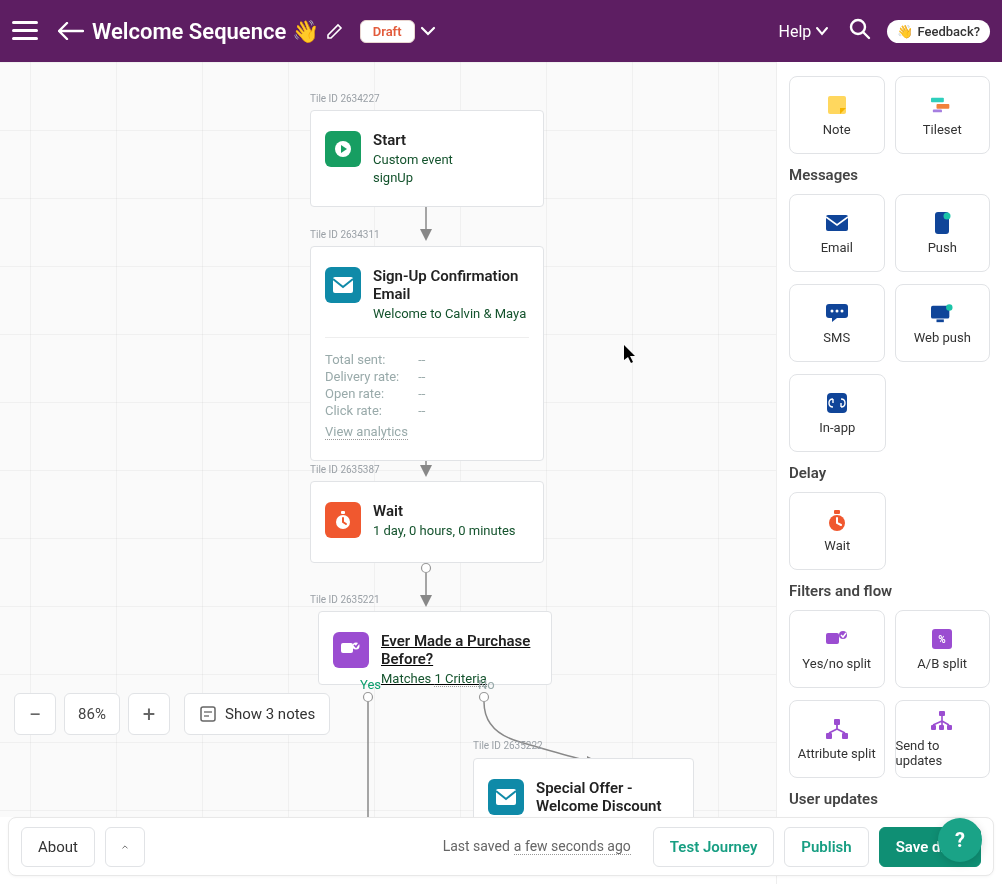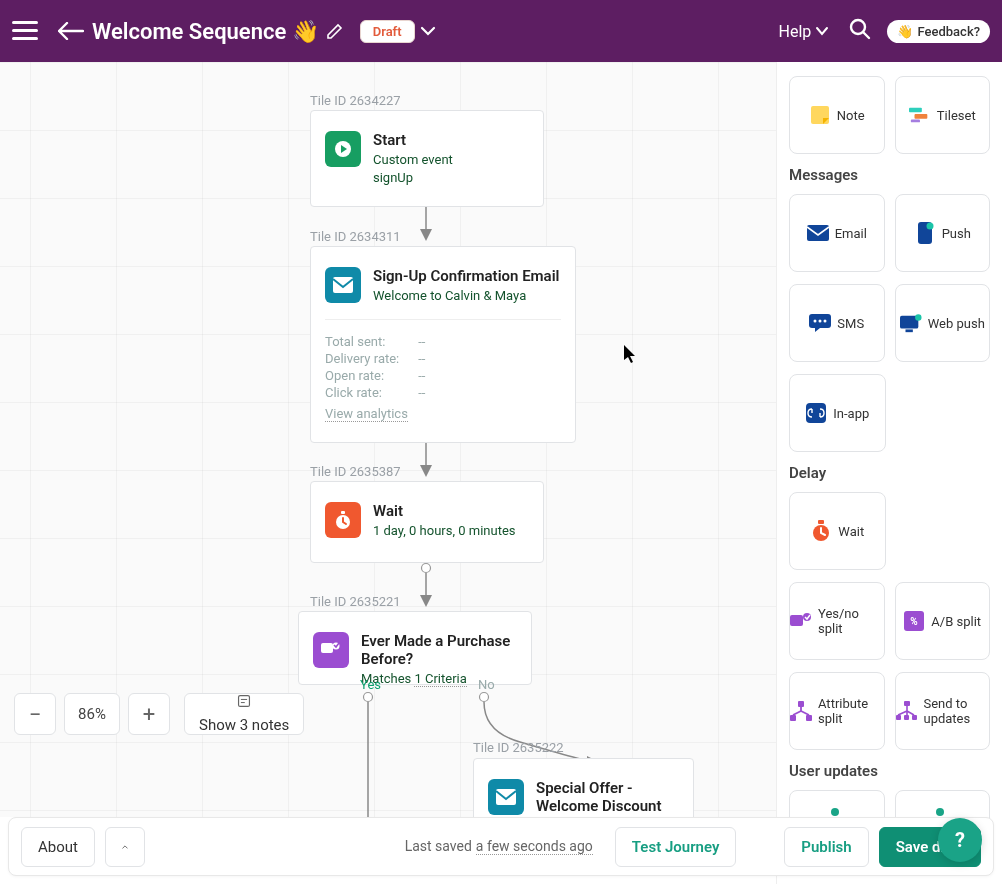--- a/index.html
+++ b/index.html
@@ -17,56 +17,56 @@
 .feedback-btn { background:#fff; color:#333; border-radius:14px; padding:4px 10px; font-size:13px; font-weight:500; cursor:pointer; display:flex; align-items:center; gap:4px; }
 
 .canvas { position:absolute; top:62px; left:0; right:226px; bottom:67px; background:#fafafa;
   background-image:
     linear-gradient(to right, rgba(0,0,0,0.04) 1px, transparent 1px),
     linear-gradient(to bottom, rgba(0,0,0,0.04) 1px, transparent 1px);
   background-size: 86px 68px;
   background-position: -56px 0;
 }
 .svg-connectors { position:absolute; top:0; left:0; width:100%; height:100%; pointer-events:none; }
-.tile-id { position:absolute; color:#9aa0a6; font-size:13px; }
+.tile-id { position:absolute; color:#9aa0a6; font-size:10px; }
 .card { position:absolute; background:#fff; border:1px solid #e1e3e6; border-radius:4px; padding:20px 14px; box-shadow:0 0 0 rgba(0,0,0,0); }
 .card-row { display:flex; gap:12px; }
 .icon-sq { width:36px; height:36px; border-radius:6px; display:flex; align-items:center; justify-content:center; flex-shrink:0; }
 .card h4 { font-size:15px; color:#222; font-weight:600; margin-bottom:2px; }
 .card .sub { font-size:13px; color:#14532d; line-height:1.35; }
 .dotted { border-bottom:1px dotted #999; }
 .stats-block { margin-top:14px; border-top:1px solid #eee; padding-top:12px; }
 .stat-line { display:flex; font-size:13px; color:#9aa; margin:2px 0; }
 .stat-line .label { color:#9aa; min-width:90px; }
 .view-link { color:#9aa; font-size:13px; margin-top:4px; }
 
 .badge-small { width:20px; height:20px; border-radius:4px; background:#c13cff; display:inline-flex; align-items:center; justify-content:center; margin-right:4px; vertical-align:middle; }
 .branch-label { position:absolute; font-size:13px;text-align:center; }
 .yes { color:#0d9f6e; }
 .no { color:#9aa; }
 
 .right-panel { position:absolute; top:62px; right:0; bottom:0; width:226px; background:#fff; border-left:1px solid #eee; padding:14px 12px; overflow:hidden; }
 .panel-grid { display:flex; gap:10px; margin-bottom:12px; }
-.panel-tile { flex:1; height:78px; border:1px solid #e1e3e6; border-radius:8px; display:flex; flex-direction:row; align-items:center; justify-content:center; gap:6px; cursor:pointer; font-size:13px; color:#333; }
+.panel-tile { flex:1; height:78px; border:1px solid #e1e3e6; border-radius:8px; display:flex; flex-direction:column; align-items:center; justify-content:center; gap:6px; cursor:pointer; font-size:13px; color:#333; }
 .panel-tile .pt-icon { width:22px; height:22px; display:flex; align-items:center; justify-content:center; }
 .panel-section { font-size:15px; font-weight:600; color:#444; margin:4px 0 10px; }
 
 .zoom-ctrl { position:absolute; left:14px; bottom:82px; display:flex; gap:8px; align-items:center; }
 .zbtn { width:42px; height:42px; border:1px solid #e1e3e6; border-radius:6px; display:flex; align-items:center; justify-content:center; font-size:22px; color:#666; cursor:pointer; background:#fff; }
 .zlvl { font-size:15px; color:#444; }
 .notes-btn { height:42px; padding:0 14px; border:1px solid #e1e3e6; background:#fff; border-radius:6px; display:flex; align-items:center; gap:8px; color:#333; font-size:15px; cursor:pointer; }
 
 .bottom-bar { position:absolute; left:8px; right:8px; bottom:8px; height:59px; background:#fff; border:1px solid #e8e8e8; border-radius:8px; display:flex; align-items:center; padding:0 12px; gap:10px; box-shadow:0 1px 3px rgba(0,0,0,0.04); }
 .bottom-btn { height:40px; padding:0 16px; border:1px solid #e1e3e6; border-radius:6px; display:flex; align-items:center; justify-content:center; font-size:15px; color:#333; cursor:pointer; background:#fff; }
 .upbtn { width:40px; }
 .lastsaved { margin-left:auto; color:#666; font-size:14px; display:flex; gap:4px; }
 .lastsaved .dotted2 { border-bottom:1px dotted #999; }
 .action-btn { font-weight:600; }
 .test-btn { color:#179e82; }
-.pub-btn { color:#179e82;margin-left:38px; }
+.pub-btn { color:#179e82; }
 .save-btn { background:#0f8f74; color:#fff; border-color:#0f8f74; }
 
 .help-fab { position:absolute; right:20px; bottom:22px; width:44px; height:44px; background:#1aa387; color:#fff; border-radius:50%; display:flex; align-items:center; justify-content:center; font-size:20px; font-weight:700; cursor:pointer; box-shadow:0 2px 8px rgba(0,0,0,0.15); }
 
 .cursor { position:absolute; pointer-events:none; }
 </style>
 </head>
 <body>
 
 <div class="topbar">
@@ -147,21 +147,21 @@
       </div>
       <div>
         <h4>Start</h4>
         <div class="sub">Custom event</div>
         <div class="sub">signUp</div>
       </div>
     </div>
   </div>
 
   <div class="tile-id" style="left:310px; top:167px;">Tile ID 2634311</div>
-  <div class="card" style="left:310px; top:184px; width:266px;">
+  <div class="card" style="left:310px; top:184px; width:234px;">
     <div class="card-row">
       <div class="icon-sq" style="background:#0f8aa8;">
         <svg width="20" height="16" viewBox="0 0 20 16">
             <rect x="0" y="0" width="20" height="16" rx="2" fill="#fff"></rect>
             <path d="M0 2 L10 10 L20 2" stroke="#0f8aa8" stroke-width="2" fill="none"></path>
           </svg>
       </div>
       <div>
         <h4>Sign-Up Confirmation Email</h4>
         <div class="sub">Welcome to Calvin &amp; Maya</div>
@@ -187,21 +187,21 @@
           </svg>
       </div>
       <div>
         <h4>Wait</h4>
         <div class="sub">1 day, 0 hours, 0 minutes</div>
       </div>
     </div>
   </div>
 
   <div class="tile-id" style="left:310px; top:532px;">Tile ID 2635221</div>
-  <div class="card" style="left:298px; top:549px; width:234px; height:74px;">
+  <div class="card" style="left:318px; top:549px; width:234px; height:74px;text-decoration:underline;">
     <div class="card-row">
       <div class="icon-sq" style="background:#9b4dd1;">
         <svg width="20" height="18" viewBox="0 0 20 18">
             <rect x="0" y="2" width="12" height="10" rx="2" fill="#fff"></rect>
             <circle cx="15" cy="5" r="3.5" fill="#fff"></circle>
             <path d="M13 4 L15 6 L18 2" stroke="#9b4dd1" stroke-width="1.6" fill="none"></path>
           </svg>
       </div>
       <div>
         <h4>Ever Made a Purchase Before?</h4>
@@ -232,21 +232,21 @@
           <span>Just for you... 15% off!</span>
         </div>
       </div>
     </div>
   </div>
 
   <div class="zoom-ctrl">
     <div class="zbtn">−</div>
     <div class="zbtn zlvl" style="width:56px;font-size:15px;">86%</div>
     <div class="zbtn">+</div>
-    <div class="notes-btn" style="margin-left:6px;flex-direction:column;">
+    <div class="notes-btn" style="margin-left:6px;">
       <svg width="18" height="18" viewBox="0 0 18 18">
           <rect x="2" y="2" width="14" height="14" rx="2" fill="none" stroke="#666" stroke-width="1.5"></rect>
           <line x1="5" y1="7" x2="13" y2="7" stroke="#666" stroke-width="1.3"></line>
           <line x1="5" y1="11" x2="10" y2="11" stroke="#666" stroke-width="1.3"></line>
         </svg>
       <span>Show 3 notes</span>
     </div>
   </div>
 
   <svg class="cursor" style="left:624px; top:283px;" width="14" height="18">
@@ -340,20 +340,21 @@
           <svg width="20" height="22" viewBox="0 0 20 22">
             <circle cx="10" cy="13" r="8" fill="#f0582f"></circle>
             <rect x="7" y="0" width="6" height="4" rx="1" fill="#f0582f"></rect>
             <path d="M10 8 L10 13 L14 15" stroke="#fff" stroke-width="2" fill="none" stroke-linecap="round"></path>
           </svg>
         </div>
         <span>Wait</span>
       </div>
     <div style="flex:1;"></div>
   </div>
+  <div class="panel-section">Filters and flow</div>
   <div class="panel-grid">
     <div class="panel-tile">
         <div class="pt-icon">
           <svg width="22" height="18" viewBox="0 0 22 18">
             <rect x="0" y="3" width="13" height="11" rx="2" fill="#9b4dd1"></rect>
             <circle cx="17" cy="5" r="4" fill="#9b4dd1"></circle>
             <path d="M15 5 L17 7 L20 3" stroke="#fff" stroke-width="1.5" fill="none"></path>
           </svg>
         </div>
         <span>Yes/no split</span>

